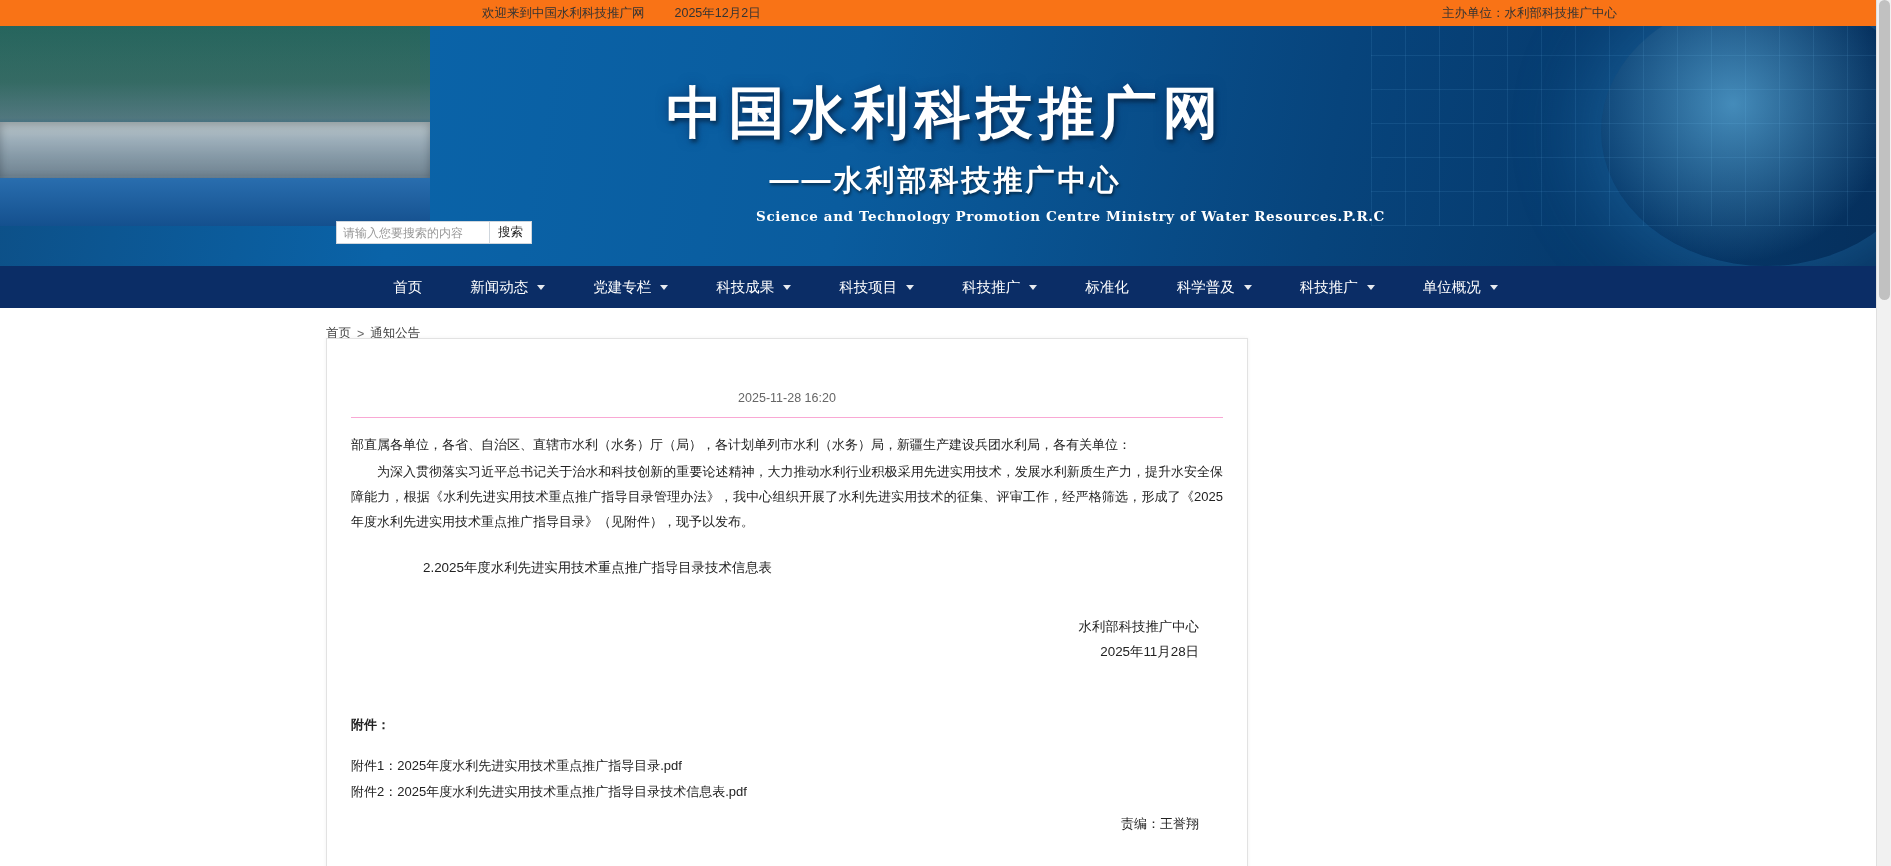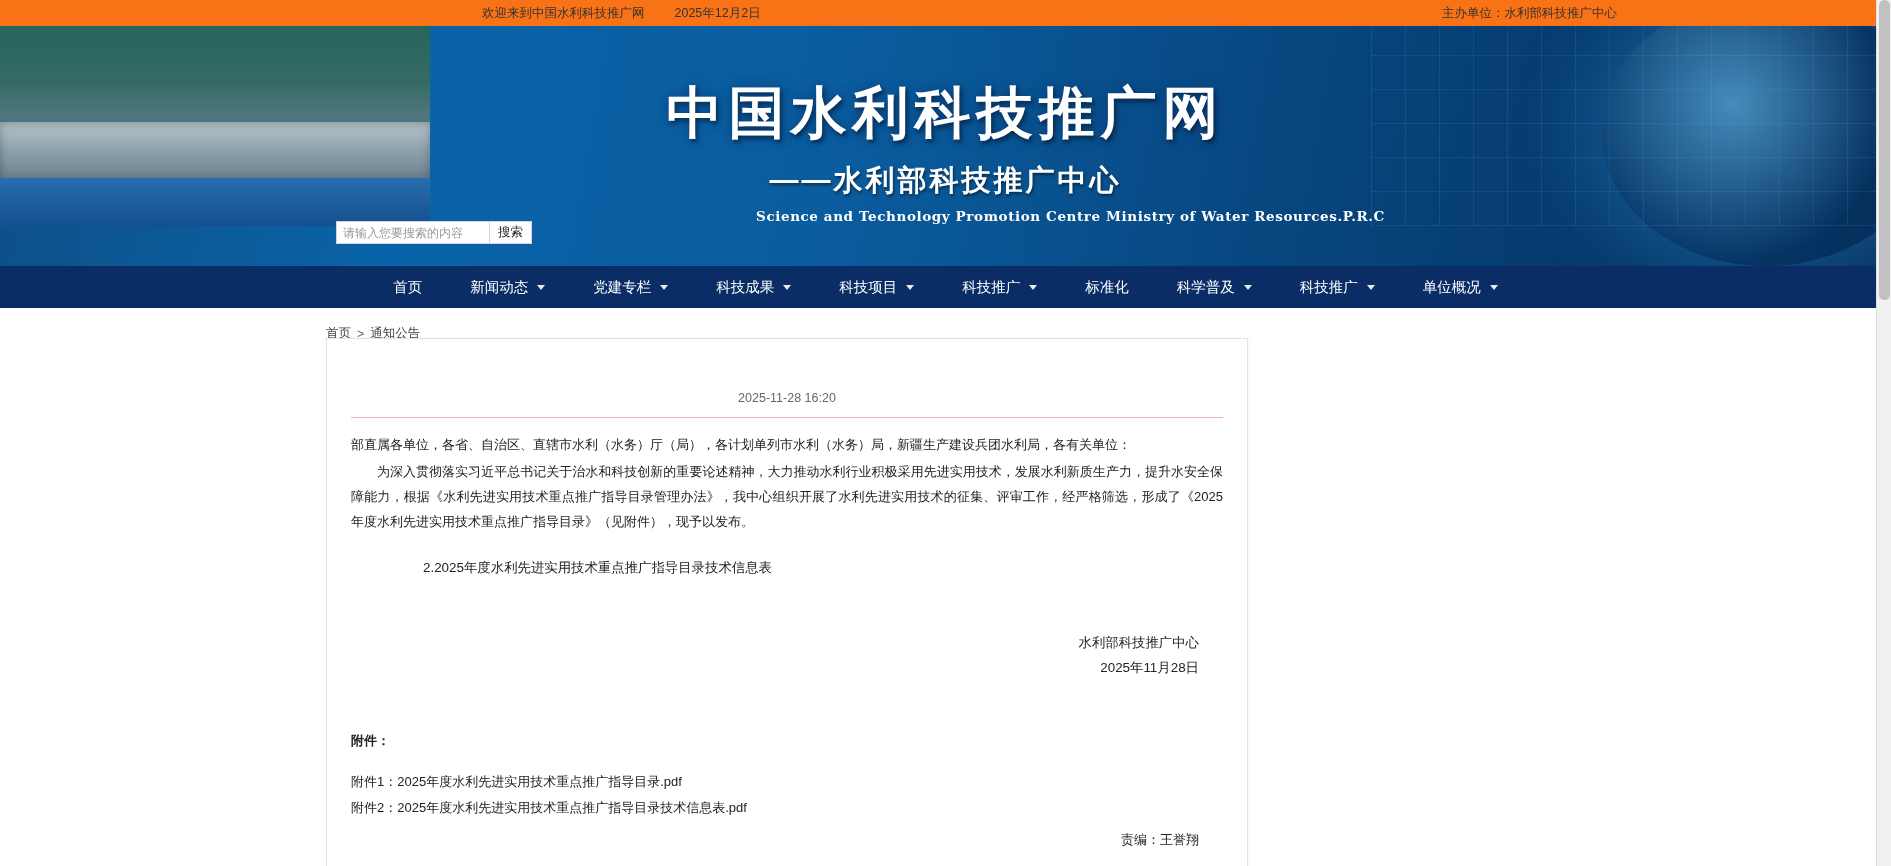--- a/index.html
+++ b/index.html
@@ -234,21 +234,21 @@
   .article .body p.indent { text-indent: 2em; }
   .attach-inline {
     margin-top: 22px;
     font-size: 13.4px;
     line-height: 24px;
     color: #222;
   }
   .attach-inline .l1 { padding-left: 44px; }
   .attach-inline .l2 { padding-left: 72px; }
   .signature {
-    margin-top: 50px;
+    margin-top: 34px;
     text-align: right;
     font-size: 13.4px;
     line-height: 25px;
     color: #222;
     padding-right: 24px;
   }
   .attachments {
     margin-top: 48px;
     font-size: 13px;
     color: #222;

